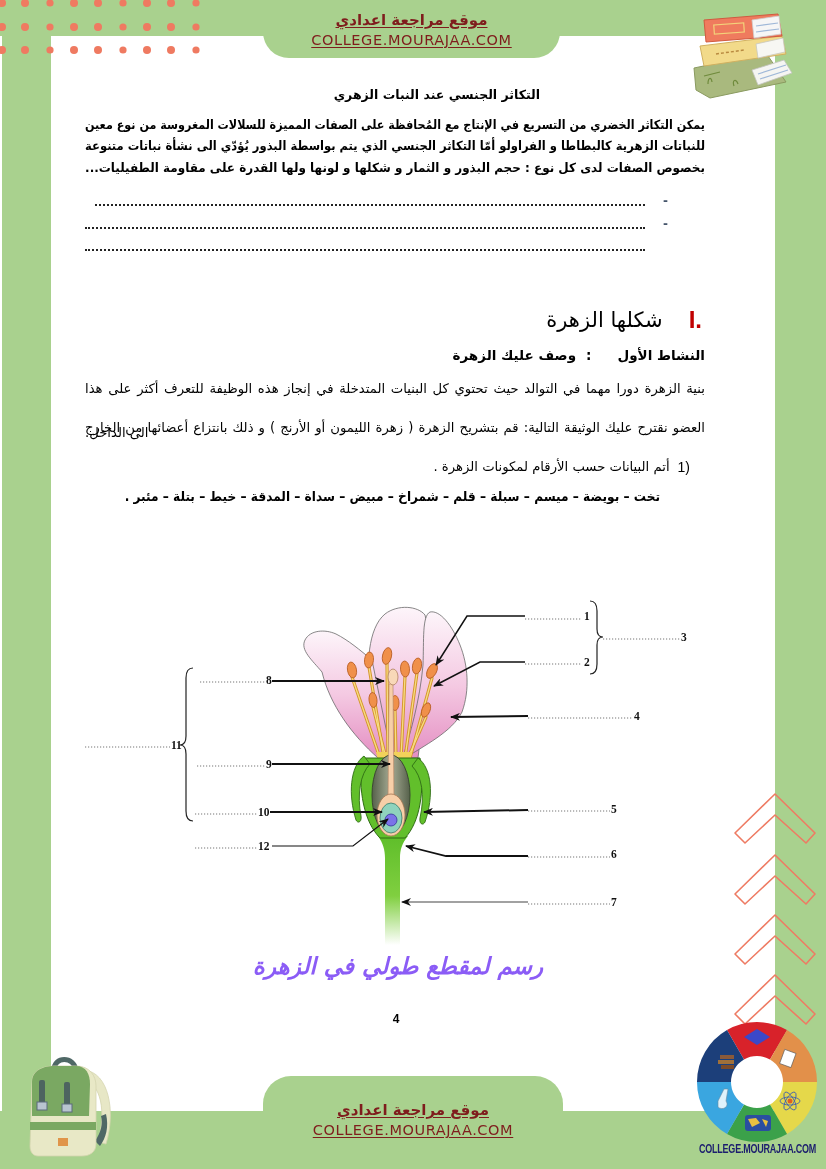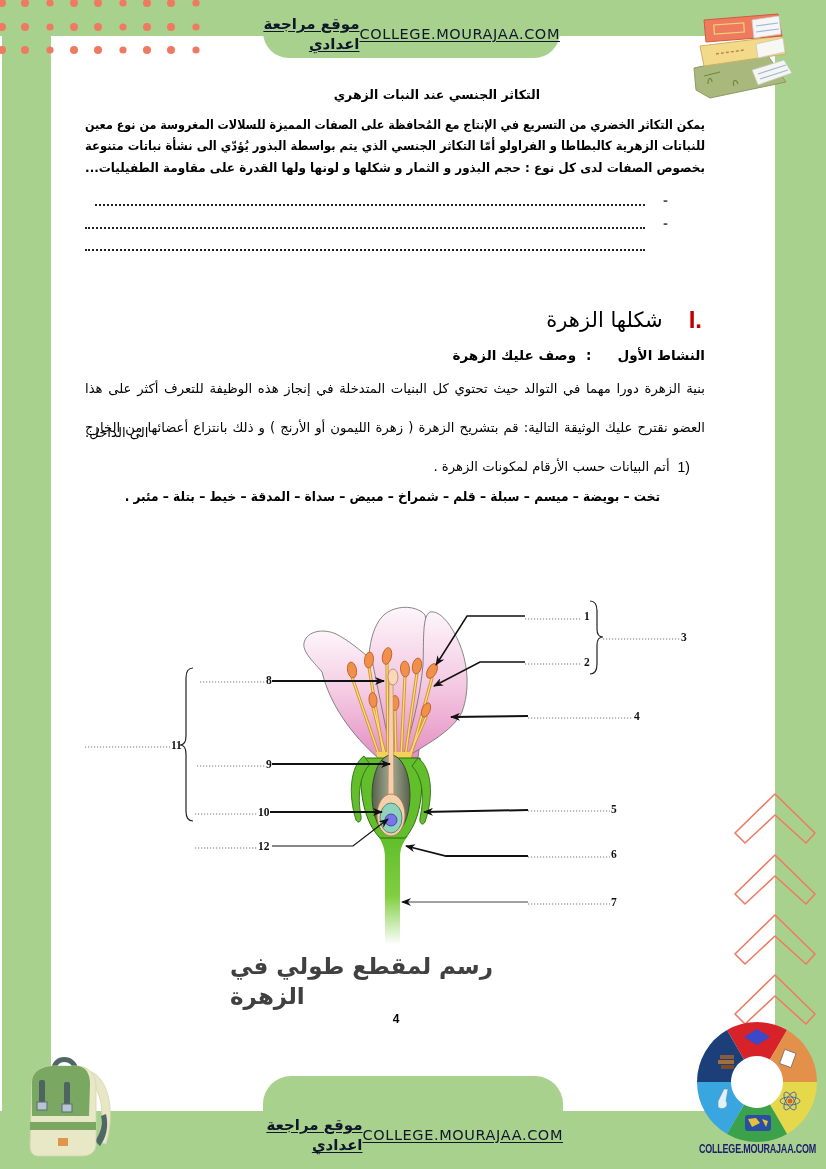--- a/index.html
+++ b/index.html
@@ -1,37 +1,37 @@
 <!DOCTYPE html>
 <html><head>
 <meta charset="utf-8">
 <style>
   html,body{margin:0;padding:0;}
   body{width:826px;height:1169px;position:relative;overflow:hidden;background:#ffffff;font-family:"DejaVu Sans",sans-serif;color:#000;}
   .abs{position:absolute;}
   .green{background:#a9d18e;}
-  .tab{display:flex;flex-direction:row;align-items:center;color:#0f172a;}
+  .tab{display:flex;flex-direction:column;align-items:center;color:#7f1d1d;}
   .tab .ar{font-family:"DejaVu Sans",sans-serif;font-size:15px;font-weight:bold;text-decoration:underline;text-underline-offset:2px;line-height:20px;direction:rtl;}
   .tab .url{font-family:"DejaVu Sans",sans-serif;font-size:14.5px;text-decoration:underline;text-underline-offset:2px;line-height:20px;letter-spacing:0.6px;}
   .rtl{direction:rtl;}
   .line{white-space:nowrap;overflow:hidden;}
   .just{text-align:justify;text-align-last:justify;}
   .rline{transform-origin:right center;}
   .cline{transform-origin:left center;}
   .intro-line{font-size:12.5px;font-weight:bold;height:20px;line-height:20px;}
   .para-line{font-size:13.2px;height:21px;line-height:21px;}
   .dotted{height:0;border-bottom:2px dotted #222;}
   .bullet{font-size:12px;color:#44546a;font-weight:bold;}
   .heading{display:flex;align-items:center;gap:26px;direction:rtl;}
   .heading .num{color:#c00000;font-family:"Liberation Sans",sans-serif;font-weight:bold;font-size:24px;direction:ltr;unicode-bidi:isolate;}
   .heading .ttl{font-size:21px;}
   .activity{display:flex;align-items:center;direction:rtl;font-size:13.5px;font-weight:bold;}
   .question{display:flex;align-items:center;direction:rtl;font-size:13.2px;gap:8px;}
   .question .qnum{direction:ltr;unicode-bidi:isolate;font-family:"Liberation Sans",sans-serif;font-size:14px;}
-  .caption{color:#404040;font-size:23px;font-weight:bold;text-align:left;direction:rtl;}
+  .caption{color:#8b5cf6;font-size:23px;font-weight:bold;text-align:center;direction:rtl;font-style:italic;}
   .pagenum{font-family:"Liberation Sans",sans-serif;font-weight:bold;font-size:12px;}
   .logo-text{font-family:"Liberation Sans",sans-serif;font-weight:bold;font-size:12px;color:#1c1e6e;white-space:nowrap;overflow:hidden;letter-spacing:-0.3px;}
   svg text.lbl{font-family:"Liberation Serif",serif;font-weight:bold;font-size:11.5px;fill:#111;}
 </style>
 </head>
 <body>
 
 <div class="abs green" style="left:0;top:0;width:826px;height:36px;"></div>
 <div class="abs green" style="left:2px;top:0;width:49px;height:1169px;"></div>
 <div class="abs green" style="left:775px;top:0;width:51px;height:1169px;"></div>

